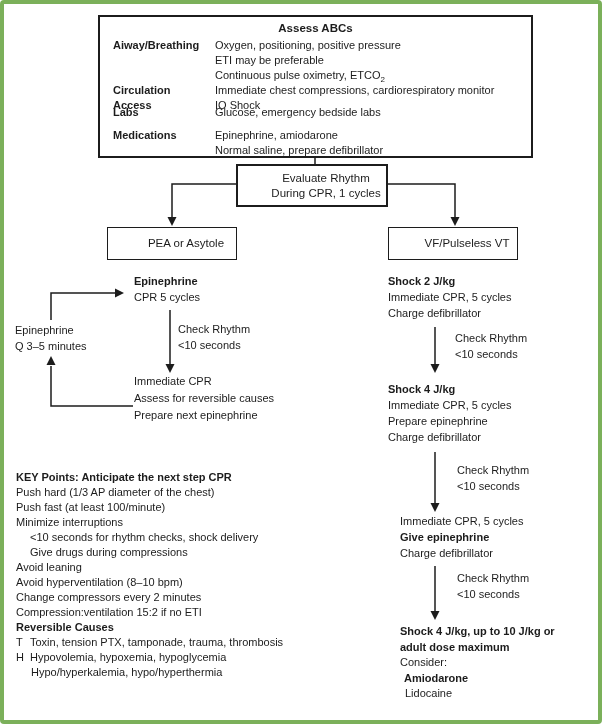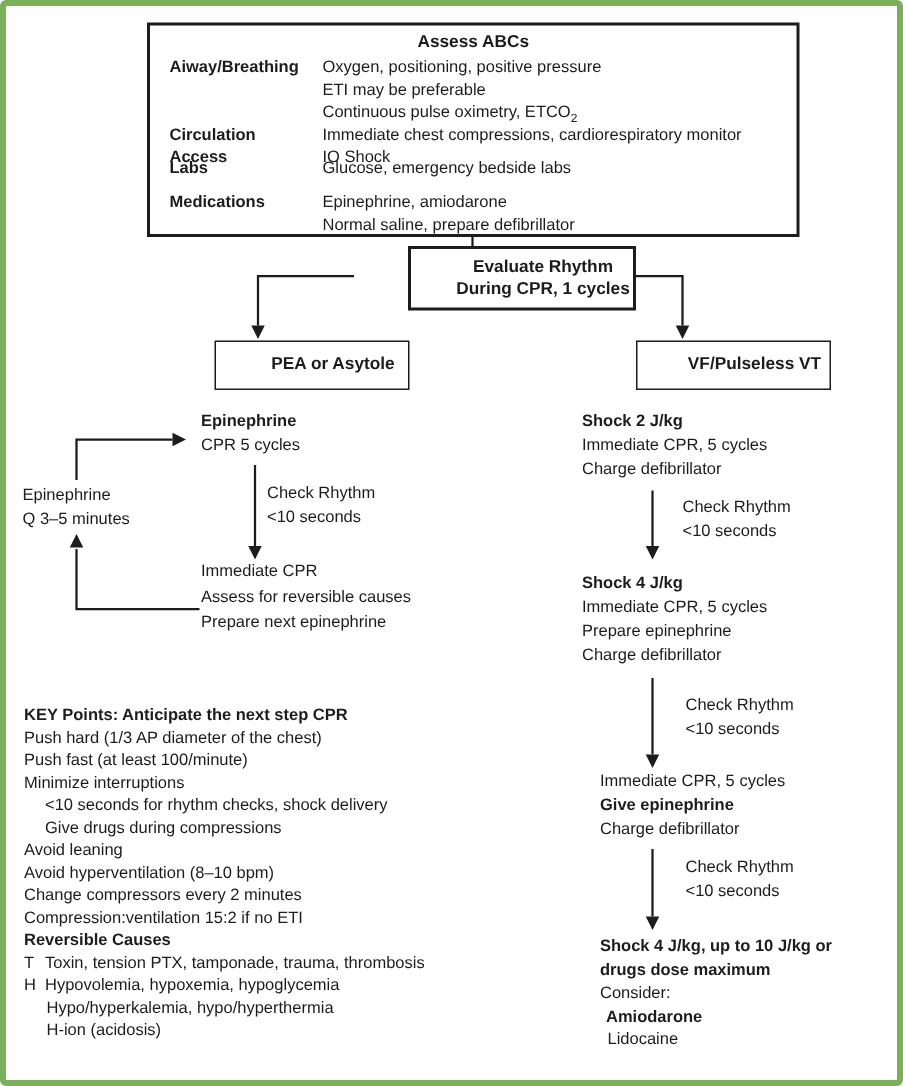--- a/index.html
+++ b/index.html
@@ -12,21 +12,21 @@
     position:absolute;inset:0;border:4px solid #7bb05a;border-radius:4px;
     pointer-events:none;z-index:5;
   }
   .lines{position:absolute;left:0;top:0;z-index:1;}
   .box{
     position:absolute;background:#fff;border:2px solid #1c1c1c;
     box-sizing:border-box;z-index:2;padding-left:28px;
   }
   .box.thin{border-width:1.5px;}
   .center-box{display:flex;flex-direction:column;align-items:center;justify-content:center;
-    font-weight:bold;font-size:11.5px;line-height:15px;text-align:center;margin-left:36px;}
+    font-weight:normal;font-size:11.5px;line-height:15px;text-align:center;}
   .tb{position:absolute;white-space:nowrap;z-index:2;}
   .bold{font-weight:bold;}
   .lh16{line-height:16px;}
   .lh17{line-height:17px;}
   .lh155{line-height:15.5px;}
   .lh15{line-height:15px;}
   .assess-title{position:absolute;top:5px;left:0;width:100%;text-align:center;
     font-weight:bold;font-size:11.5px;}
   .arow{position:absolute;left:0;width:100%;height:15px;line-height:15px;}
   .albl{position:absolute;left:13px;font-weight:bold;white-space:nowrap;}
@@ -153,38 +153,37 @@
     <div>Immediate CPR, 5 cycles</div>
     <div class="bold">Give epinephrine</div>
     <div>Charge defibrillator</div>
   </div>
   <div class="tb lh16" style="left:457px;top:570px;">
     <div>Check Rhythm</div>
     <div>&lt;10 seconds</div>
   </div>
   <div class="tb lh155" style="left:400px;top:624px;">
     <div class="bold">Shock 4 J/kg, up to 10 J/kg or</div>
-    <div class="bold">drugs dose maximum</div>
+    <div class="bold">adult dose maximum</div>
     <div>Consider:</div>
     <div class="bold drug1">Amiodarone</div>
     <div class="drug2">Lidocaine</div>
   </div>
 
   <div class="tb lh15" style="left:16px;top:470px;">
     <div class="bold">KEY Points: Anticipate the next step CPR</div>
     <div>Push hard (1/3 AP diameter of the chest)</div>
     <div>Push fast (at least 100/minute)</div>
     <div>Minimize interruptions</div>
     <div class="indent1">&lt;10 seconds for rhythm checks, shock delivery</div>
     <div class="indent1">Give drugs during compressions</div>
     <div>Avoid leaning</div>
     <div>Avoid hyperventilation (8–10 bpm)</div>
     <div>Change compressors every 2 minutes</div>
     <div>Compression:ventilation 15:2 if no ETI</div>
     <div class="bold">Reversible Causes</div>
     <div><span class="cprefix">T</span><span>Toxin, tension PTX, tamponade, trauma, thrombosis</span></div>
     <div><span class="cprefix">H</span><span>Hypovolemia, hypoxemia, hypoglycemia</span></div>
     <div class="cindent"><span>Hypo/hyperkalemia, hypo/hyperthermia</span></div>
-    <div class="cindent"><span>H-ion (acidosis)</span></div>
   </div>
 
   <div class="frame"></div>
 </div>
 
 </body></html>

